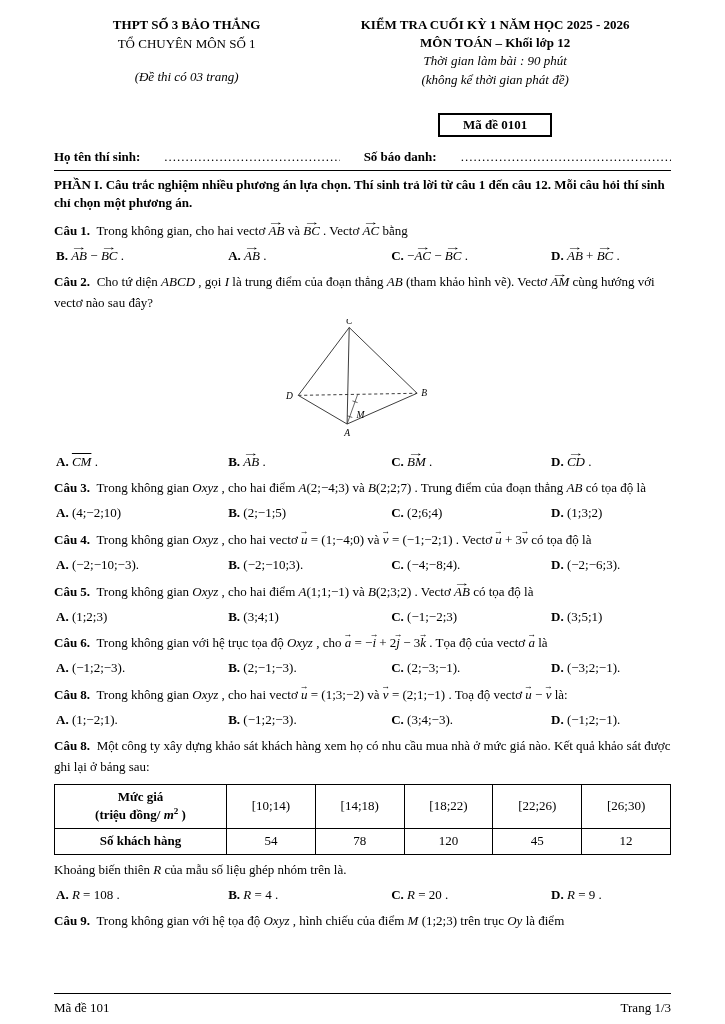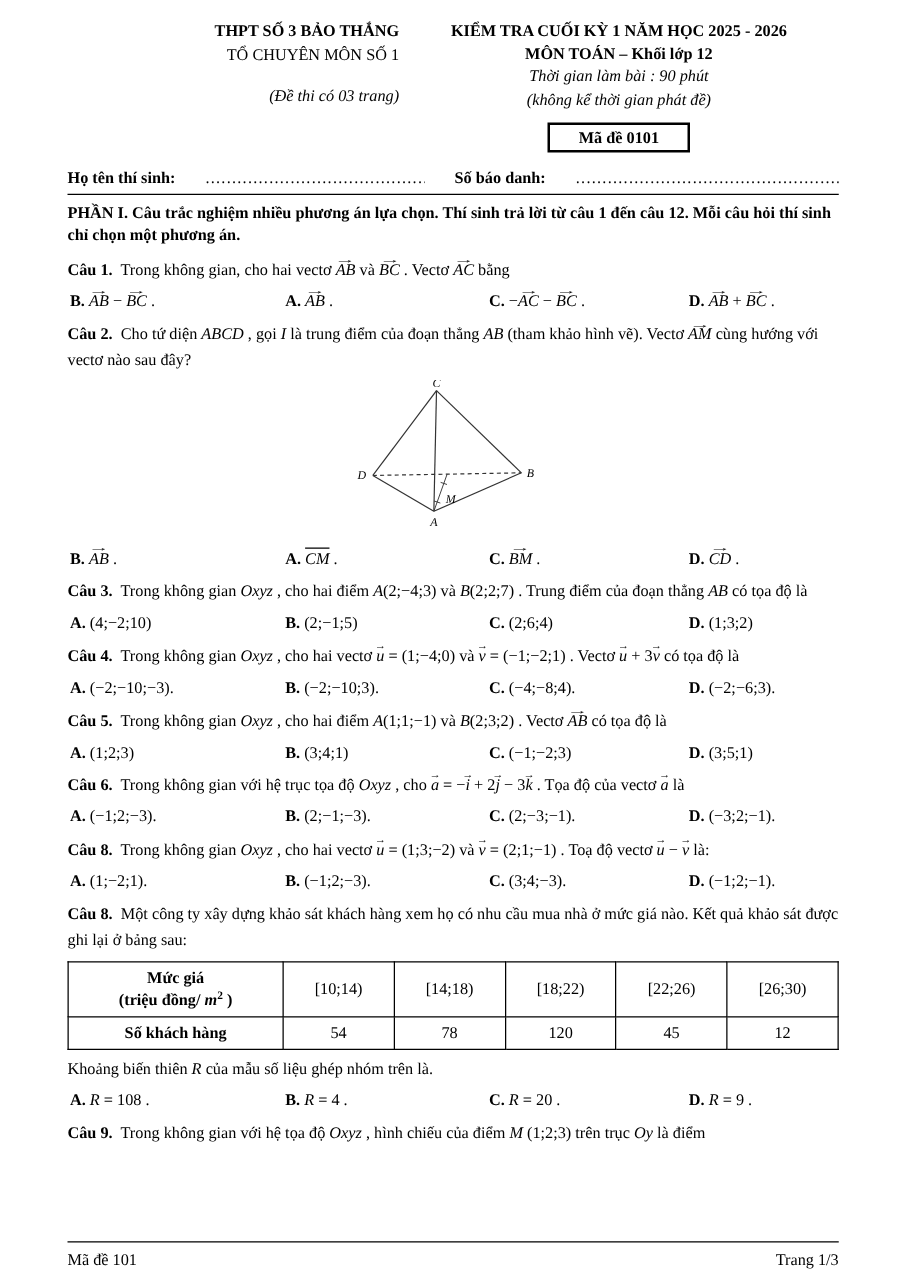--- a/index.html
+++ b/index.html
@@ -8,24 +8,24 @@
     width:725px; height:1024px; overflow:hidden;
     font-family:"Liberation Serif", serif;
     font-size:13px; color:#000;
     display:flex; flex-direction:column;
     padding:16px 54px 8px 54px;
   }
   .b { font-weight:bold; }
   .i { font-style:italic; }
   
   .hdr { display:flex; }
-  .hdr-left { width:43%; text-align:right; line-height:1.45; }
+  .hdr-left { width:43%; text-align:center; line-height:1.45; }
   .hdr-right { width:57%; text-align:center; line-height:1.4; }
   .pages-note { margin-top:14px; }
-  .code-box { display:inline-block; border:2px solid #000; padding:1px 23px; font-weight:bold; margin-top:9px; }
+  .code-box { display:inline-block; border:2px solid #000; padding:1px 23px; font-weight:bold; margin-top:24px; }
   
   .student-line { display:flex; align-items:baseline; margin-top:12px; white-space:nowrap;gap:24px; }
   .dots { overflow:hidden; letter-spacing:1px; }
   .d1 { flex:1; }
   .d2 { flex:1.2; }
   .rule { border-top:1px solid #000; margin:5px 0 3px; }
   .part-heading { font-weight:bold; line-height:1.38; margin:2px 0 4px; }
   
   .question { margin:5px 0 7px; }
   .stem { line-height:1.55; margin:1px 0; }
@@ -109,22 +109,22 @@
         <line x1="65.1" y1="77.2" x2="69.9" y2="78.8" stroke-width="0.7"></line>
       </g>
       <text x="62" y="5" text-anchor="middle">C</text>
       <text x="9" y="75" text-anchor="end">D</text>
       <text x="130" y="73" text-anchor="start">B</text>
       <text x="60" y="110" text-anchor="middle">A</text>
       <text x="69" y="93" text-anchor="start">M</text>
     </svg>
   </div>
 <div class="options">
+        <span class="opt"><b>A.</b>&nbsp;<span class="ovl"><i>CM</i></span> .</span>
         <span class="opt"><b>B.</b>&nbsp;<span class="vec w2"><i>AB</i></span> .</span>
-        <span class="opt"><b>A.</b>&nbsp;<span class="ovl"><i>CM</i></span> .</span>
         <span class="opt"><b>C.</b>&nbsp;<span class="vec w2"><i>BM</i></span> .</span>
         <span class="opt"><b>D.</b>&nbsp;<span class="vec w2"><i>CD</i></span> .</span>
       </div>
     </div>
     <div class="question">
       <p class="stem"><span class="qnum">Câu 3.</span>&nbsp; Trong không gian <i class="mi">Oxyz</i> , cho hai điểm <i class="mi">A</i>(2;−4;3) và <i class="mi">B</i>(2;2;7) . Trung điểm của đoạn thẳng <i class="mi">AB</i> có tọa độ là</p>
       <div class="options">
         <span class="opt"><b>A.</b>&nbsp;(4;−2;10)</span>
         <span class="opt"><b>B.</b>&nbsp;(2;−1;5)</span>
         <span class="opt"><b>C.</b>&nbsp;(2;6;4)</span>

